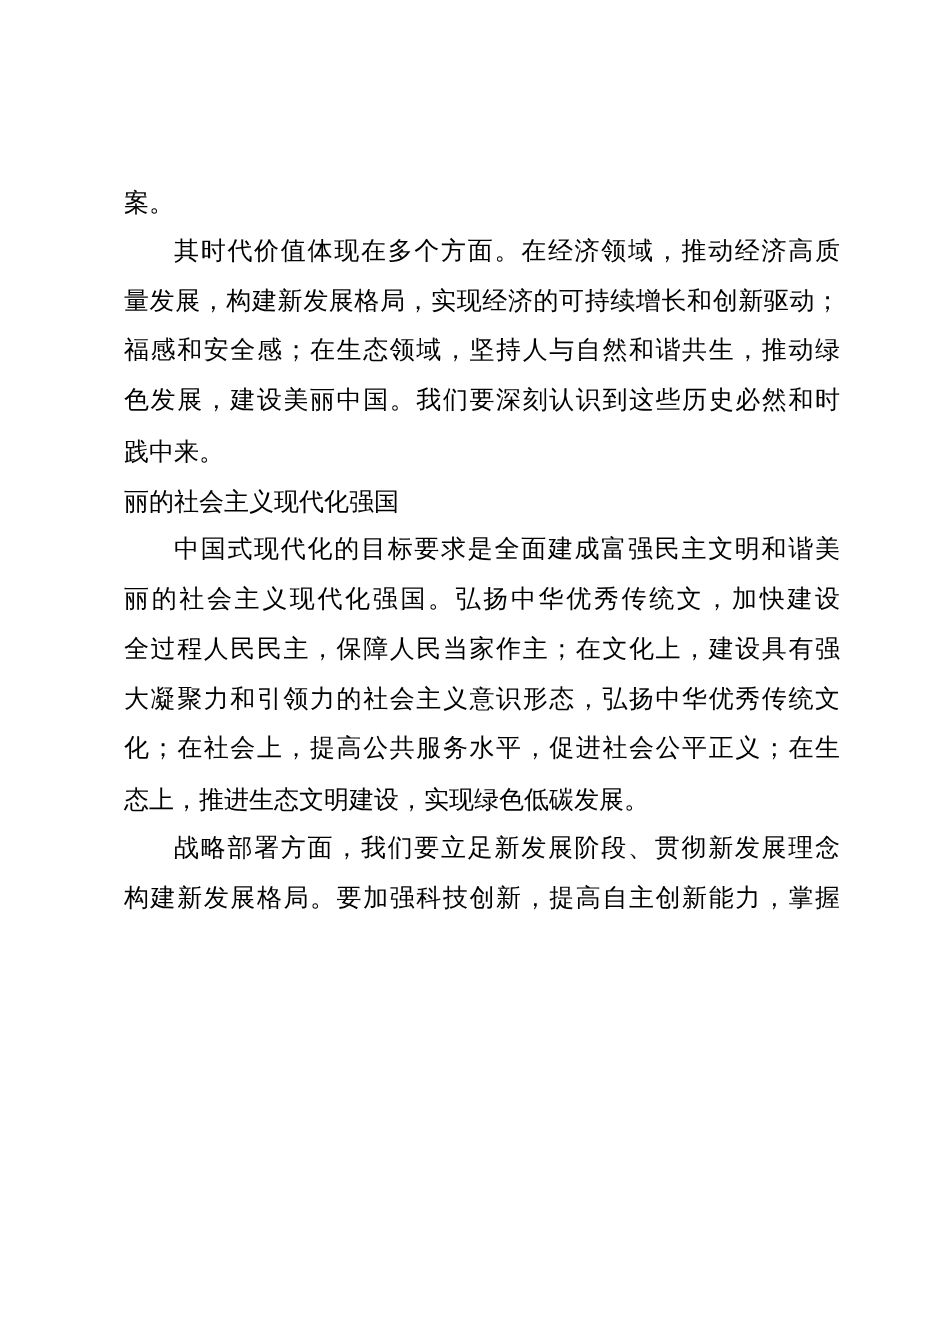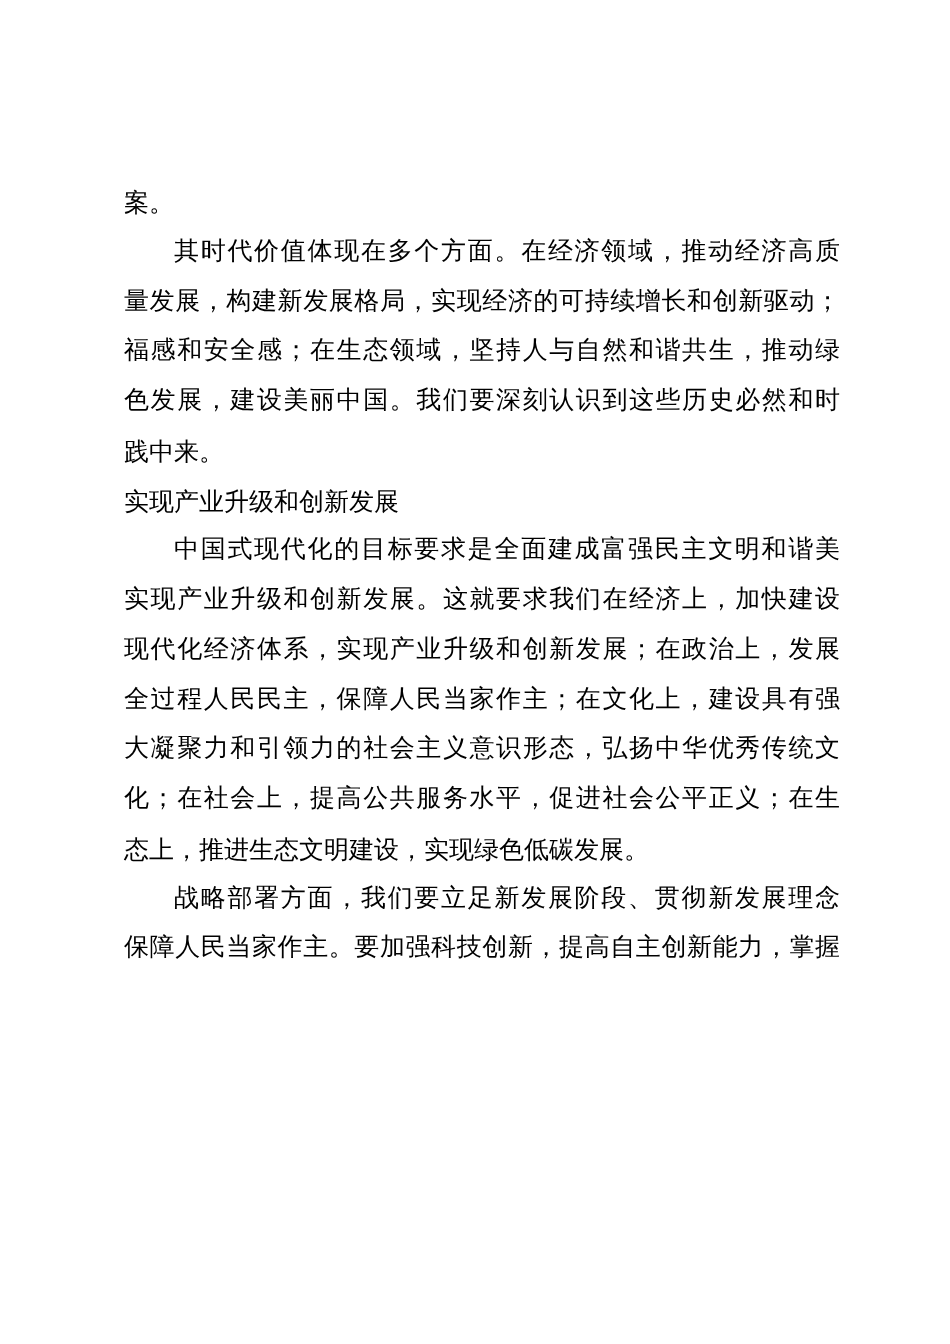--- a/index.html
+++ b/index.html
@@ -45,24 +45,23 @@
 <body>
 
 <div class="page">
   <div class="text-block">
     <div class="line">案。</div>
     <div class="line indent justify">其时代价值体现在多个方面。在经济领域，推动经济高质</div>
     <div class="line justify">量发展，构建新发展格局，实现经济的可持续增长和创新驱动；</div>
     <div class="line justify">福感和安全感；在生态领域，坚持人与自然和谐共生，推动绿</div>
     <div class="line justify">色发展，建设美丽中国。我们要深刻认识到这些历史必然和时</div>
     <div class="line">践中来。</div>
-    <div class="line">实现产业升级和创新发展</div>
+    <div class="line">丽的社会主义现代化强国</div>
     <div class="line indent justify">中国式现代化的目标要求是全面建成富强民主文明和谐美</div>
-    <div class="line justify">实现产业升级和创新发展。这就要求我们在经济上，加快建设</div>
-    <div class="line justify">现代化经济体系，实现产业升级和创新发展；在政治上，发展</div>
+    <div class="line justify">丽的社会主义现代化强国。弘扬中华优秀传统文，加快建设</div>
     <div class="line justify">全过程人民民主，保障人民当家作主；在文化上，建设具有强</div>
     <div class="line justify">大凝聚力和引领力的社会主义意识形态，弘扬中华优秀传统文</div>
     <div class="line justify">化；在社会上，提高公共服务水平，促进社会公平正义；在生</div>
     <div class="line">态上，推进生态文明建设，实现绿色低碳发展。</div>
     <div class="line indent justify">战略部署方面，我们要立足新发展阶段、贯彻新发展理念</div>
-    <div class="line justify">保障人民当家作主。要加强科技创新，提高自主创新能力，掌握</div>
+    <div class="line justify">构建新发展格局。要加强科技创新，提高自主创新能力，掌握</div>
   </div>
 </div>
 
 </body></html>

